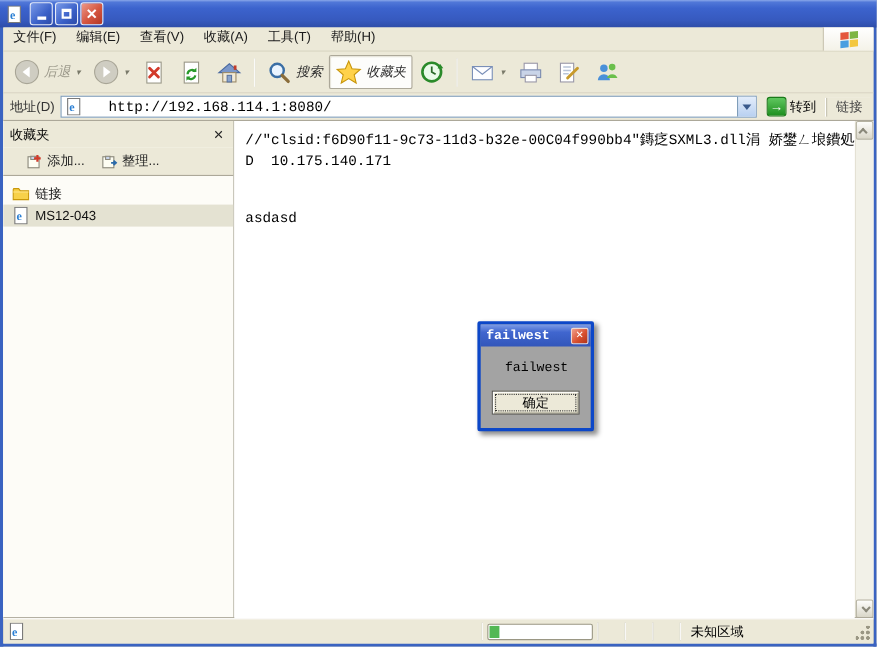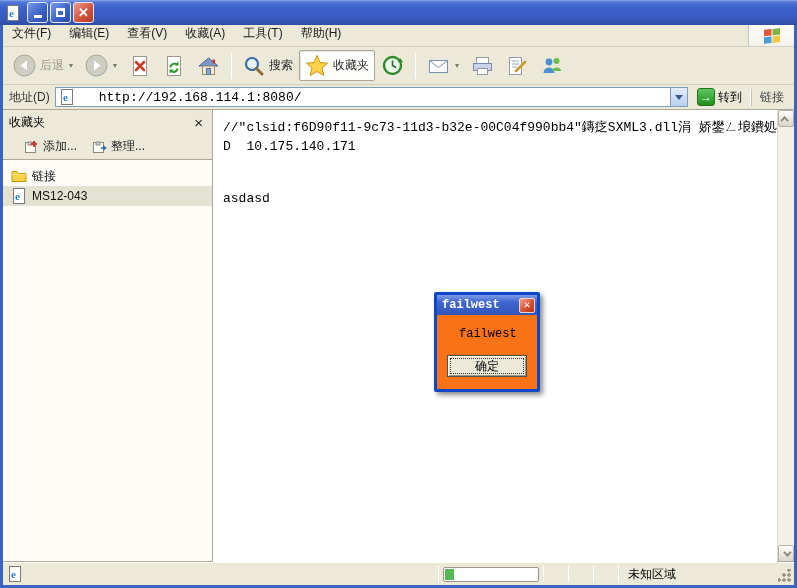--- a/index.html
+++ b/index.html
@@ -30,21 +30,21 @@
     border-bottom:1px solid #d4d0be; }
   .menu-items { display:flex; align-items:flex-start; flex:1; }
   .menu-item { padding:0 9px; color:#1a1a1a; cursor:default; }
   .winlogo-panel { width:46px; display:flex; align-items:center; justify-content:center;
     background:linear-gradient(180deg,#ffffff 0%,#f4f2e8 100%); border-left:1px solid #c9c5b2; }
 
   
   .toolbar { height:38px; flex:0 0 38px; display:flex; align-items:center; background:#ece9d8;
     border-bottom:1px solid #d4d0be; padding:0 4px; }
   .tbtn { display:flex; align-items:center; gap:4px; padding:3px 5px; border:1px solid transparent;
-    border-radius:2px; color:#2a2a2a; white-space:nowrap; }
+    border-radius:2px; color:#2a2a2a; white-space:nowrap;font-style:italic; }
   .tbtn.disabled { color:#9b988a; }
   .tbtn.pressed { background:#fdfdfb; border-color:#aca899; box-shadow:inset 1px 1px 0 #e8e6dc; }
   .drop { font-size:8px; color:#7a7a6a; margin-left:1px; }
   .tsep { width:1px; height:26px; background:#c6c3b2; border-right:1px solid #fff; margin:0 5px; }
   svg.ticon { display:block; }
 
   
   .addressbar { height:25px; flex:0 0 25px; display:flex; align-items:center; background:#ece9d8;
     border-bottom:1px solid #aca899; padding:2px 2px 2px 6px; gap:5px; }
   .addr-label { color:#333; flex:0 0 auto; }
@@ -88,21 +88,21 @@
   .scrollbar { width:17px; flex:0 0 17px; background:#f2f1e8; display:flex; flex-direction:column;
     justify-content:space-between; border-left:1px solid #e0ddcf; }
   .scroll-btn { height:17px; background:linear-gradient(180deg,#fdfdfb,#d9d6c8); border:1px solid #b5b2a2;
     border-radius:2px; display:flex; align-items:center; justify-content:center; }
   .chev { width:6px; height:6px; border-left:2px solid #8a887a; border-top:2px solid #8a887a; }
   .chev.up { transform:rotate(45deg) translateY(2px); }
   .chev.down { transform:rotate(225deg) translateY(2px); }
 
   
   .dialog { position:absolute; left:221px; top:182px; width:106px; border:3px solid #0c47c8; border-radius:2px;
-    background:#f97316; box-shadow:3px 3px 5px rgba(0,0,0,0.45); }
+    background:#a3a3a3; box-shadow:3px 3px 5px rgba(0,0,0,0.45); }
   .dlg-title { height:20px; display:flex; align-items:center; padding:0 2px 0 5px;
     background:linear-gradient(180deg,#7d9ce6 0%,#4066cf 35%,#3256ba 100%); }
   .dlg-title-text { flex:1; color:#fff; font-family:"Liberation Mono", monospace; font-weight:bold; font-size:12px; }
   .dlg-close { width:16px; height:15px; border:1px solid #f0d8cf; border-radius:2px; color:#fff;
     font-size:11px; font-weight:bold; line-height:13px; text-align:center;
     background:linear-gradient(135deg,#f0a08c 0%,#d9502f 55%,#b03318 100%); }
   .dlg-body { padding:12px 0 12px 0; display:flex; flex-direction:column; align-items:center; gap:14px; }
   .dlg-msg { font-family:"Liberation Mono", monospace; font-size:12px; color:#000; align-self:flex-start; margin-left:22px; }
   .dlg-ok { width:80px; height:22px; background:#ece9d8; border:1px solid #505050;
     box-shadow:inset 1px 1px 0 #fff, inset -1px -1px 0 #9a9784; outline:1px dotted #333; outline-offset:-4px;

